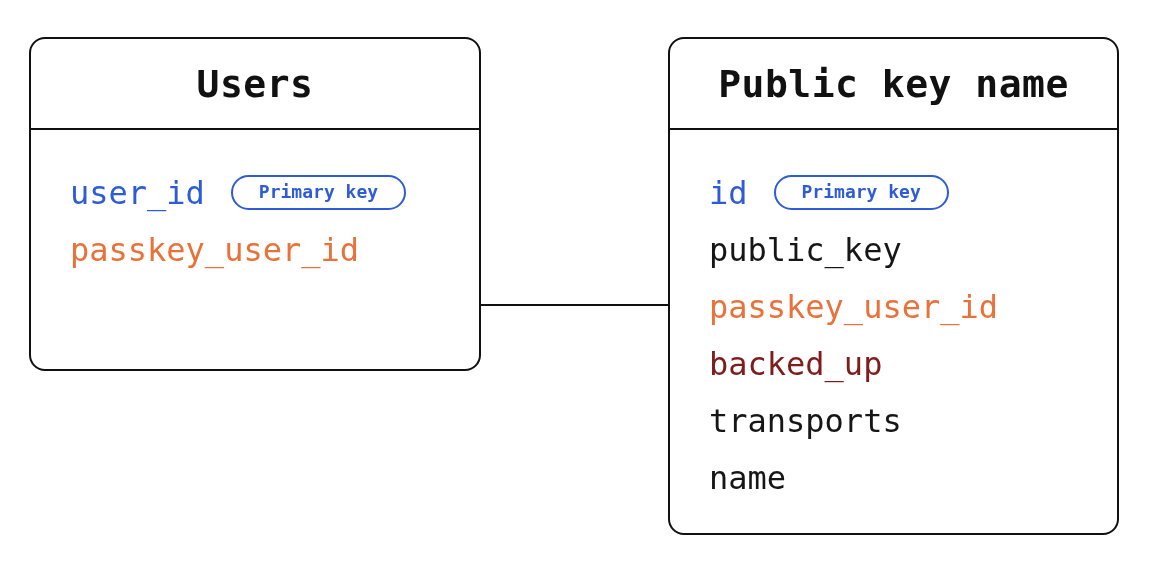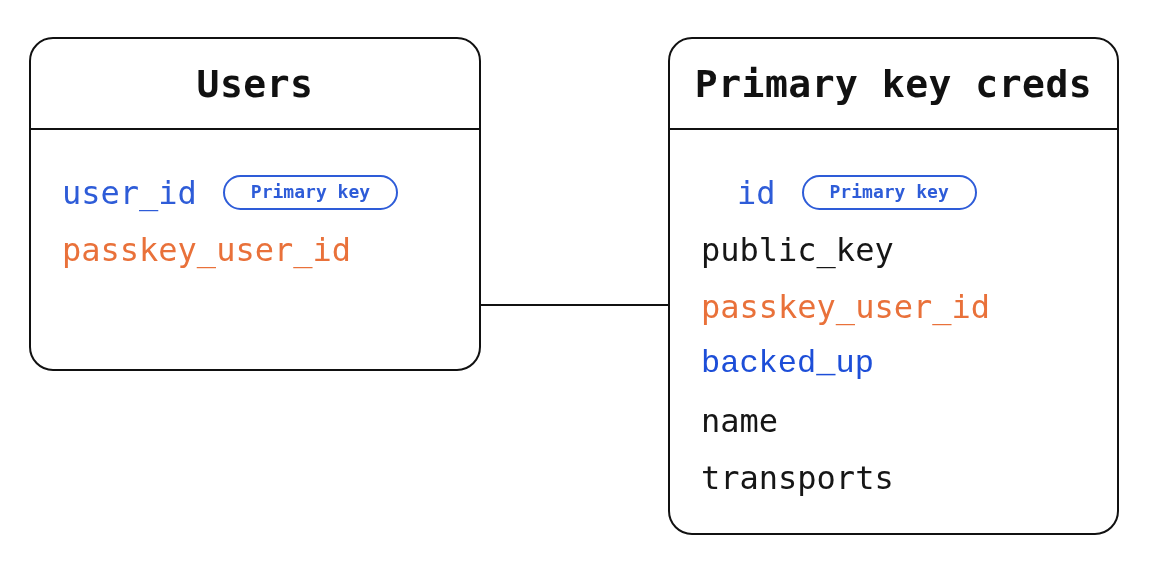--- a/index.html
+++ b/index.html
@@ -13,21 +13,21 @@
     height: 572px;
     background: #ffffff;
     overflow: hidden;
     font-family: "DejaVu Sans Mono", monospace;
   }
   .er-table {
     position: absolute;
     box-sizing: border-box;
     background: #ffffff;
     border: 2px solid #111111;
-    border-radius: 24px;
+    border-radius: 16px;
   }
   .er-table.users {
     left: 29px;
     top: 37px;
     width: 452px;
     height: 334px;
   }
   .er-table.creds {
     left: 668px;
     top: 37px;
@@ -46,21 +46,21 @@
     color: #111111;
     letter-spacing: 0.5px;
   }
   .er-table-body {
     padding-top: 34px;
   }
   .field-row {
     height: 57px;
     display: flex;
     align-items: center;
-    padding-left: 31px;
+    padding-left: 39px;
   }
   .field-name {
     font-size: 32px;
     line-height: 1;
     white-space: pre;
   }
   .pk-badge {
     margin-left: 26px;
     font-size: 18px;
     font-weight: bold;
@@ -93,37 +93,37 @@
           <span class="field-name" style="color: rgb(46, 92, 216);">user_id</span>
           <span class="pk-badge" style="color: rgb(46, 92, 216); border-color: rgb(46, 92, 216);">Primary key</span>
         </div>
         <div class="field-row">
           <span class="field-name" style="color: rgb(233, 113, 58);">passkey_user_id</span>
         </div>
       </div>
   </div>
 
   <div class="er-table creds">
-    <div class="er-table-header">Primary key creds</div>
+    <div class="er-table-header">Public key name</div>
     <div class="er-table-body">
         <div class="field-row">
-          <span class="field-name" style="color: rgb(46, 92, 216); margin-left: 36px;">id</span>
+          <span class="field-name" style="color: rgb(46, 92, 216);">id</span>
           <span class="pk-badge" style="color: rgb(46, 92, 216); border-color: rgb(46, 92, 216);">Primary key</span>
         </div>
         <div class="field-row">
           <span class="field-name" style="color: rgb(22, 22, 22);">public_key</span>
         </div>
         <div class="field-row">
           <span class="field-name" style="color: rgb(233, 113, 58);">passkey_user_id</span>
         </div>
         <div class="field-row">
-          <span class="field-name" style="color: #1d4ed8; font-family: Liberation Mono, monospace;">backed_up</span>
+          <span class="field-name" style="color: #7f1d1d;">backed_up</span>
+        </div>
+        <div class="field-row">
+          <span class="field-name" style="color: rgb(22, 22, 22);">transports</span>
         </div>
         <div class="field-row">
           <span class="field-name" style="color: rgb(22, 22, 22);">name</span>
-        </div>
-        <div class="field-row">
-          <span class="field-name" style="color: rgb(22, 22, 22);">transports</span>
         </div>
       </div>
   </div>
 
 </div>
 
 </body></html>

